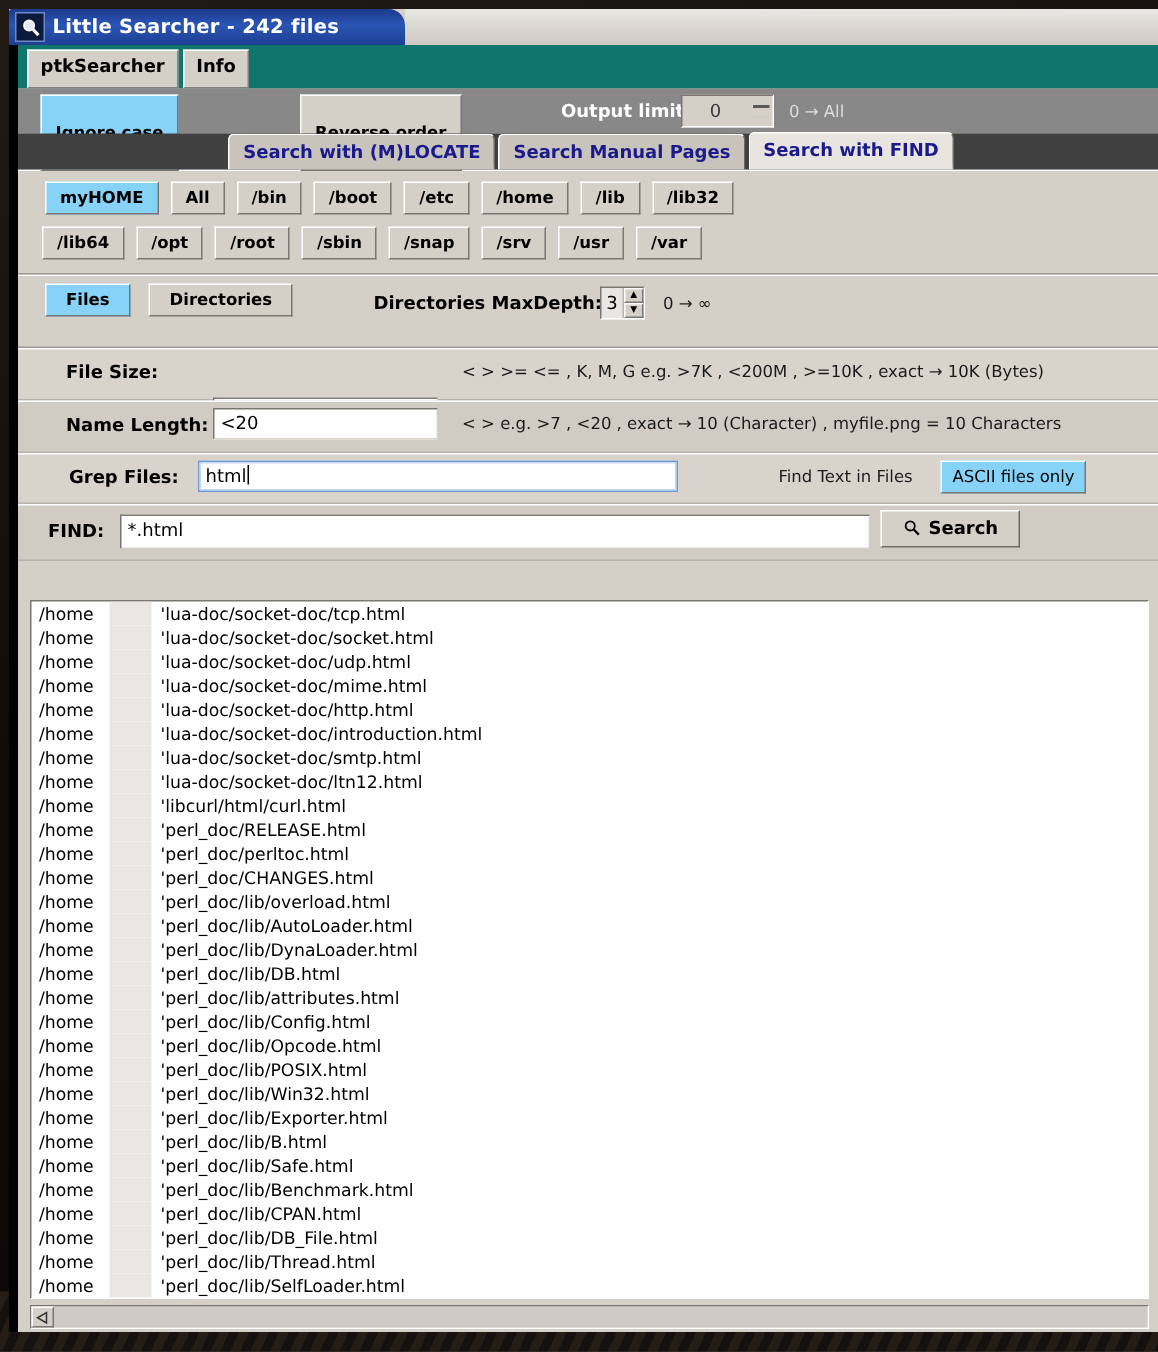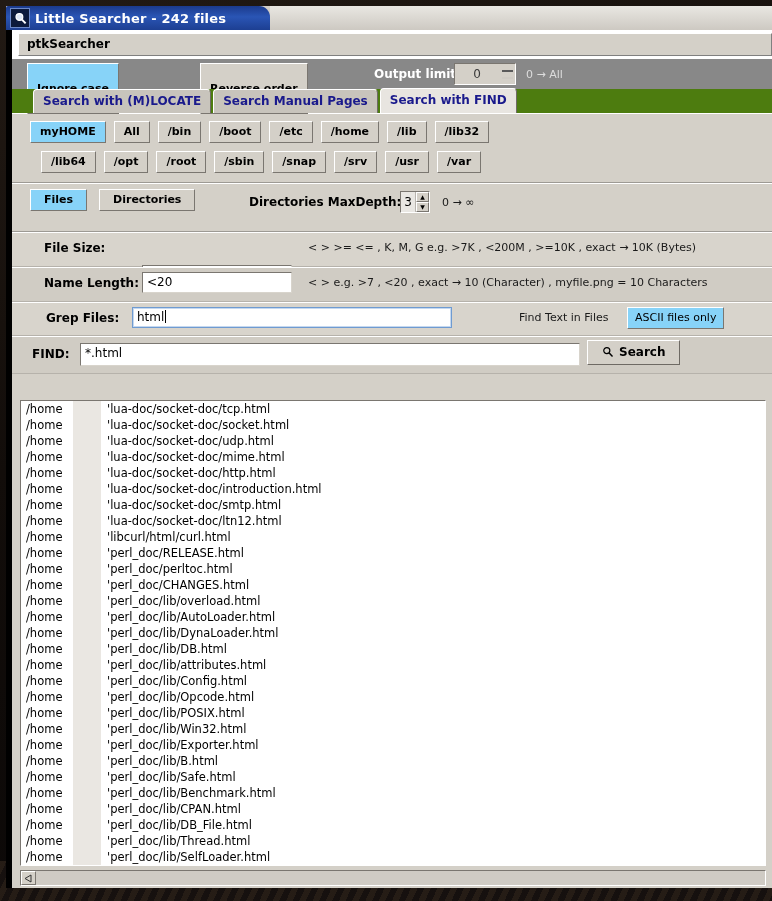--- a/index.html
+++ b/index.html
@@ -78,23 +78,22 @@
   .inner {
     position: absolute;
     left: 0; top: 0; right: 0; bottom: 0;
     background: #d4d0c8;
   }
 
   
   .menubar {
     height: 26px;
     padding: 3px 0 0 6px;
-    display: flex; gap: 20px;
-    background: #ffffff;
-    flex-direction: column;
+    display: flex; gap: 3px;
+    background: #0f766e;
   }
   .menu-item {
     font-size: 12px; font-weight: bold; color: #000;
     padding: 3px 8px 4px;
     background: #d4d0c8;
     border: 1px solid;
     border-color: #fff #808080 #808080 #fff;
     cursor: default;
   }
 
@@ -136,23 +135,24 @@
     border-top: 2px solid #5a5a5a;
     border-bottom: 2px solid #cfcbc4;
   }
   .tool-label { font-size: 12px; font-weight: bold; color: #ffffff; }
   .tool-hint  { font-size: 11px; color: #dddddd; }
 
   
   .tabstrip {
     position: relative;
     height: 24px;
-    background: #4d7c0f;
+    background: #404040;
     display: flex; align-items: flex-end;
-    padding-left: 21px;
+    padding-left: 6px;
+    justify-content: center;
   }
   .tab {
     font-size: 12px; font-weight: bold; color: #1a1a8c;
     padding: 4px 9px 5px;
     background: #c8c4bc;
     border: 1px solid;
     border-color: #ffffff #6e6a64 #6e6a64 #ffffff;
     border-bottom: none;
     border-top-left-radius: 4px; border-top-right-radius: 4px;
     margin-right: 2px;
@@ -167,21 +167,21 @@
   }
 
   
   .panel {
     background: #d4d0c8;
     border-top: 1px solid #ffffff;
   }
   .pathrow {
     display: flex; gap: 8px; padding: 7px 0 0 18px;
   }
-  .pathrow.second { padding-top: 8px; padding-left: 29px; }
+  .pathrow.second { padding-top: 8px; padding-left: 16px; }
   .pbtn {
     font-size: 11px; font-weight: bold; color: #000;
     background: #d4d0c8;
     border: 1px solid;
     border-color: #ffffff #7a7670 #7a7670 #ffffff;
     padding: 3px 9px 4px;
     cursor: default; white-space: nowrap;
   }
   .pbtn.hl { background: #87d3f8; }
 

